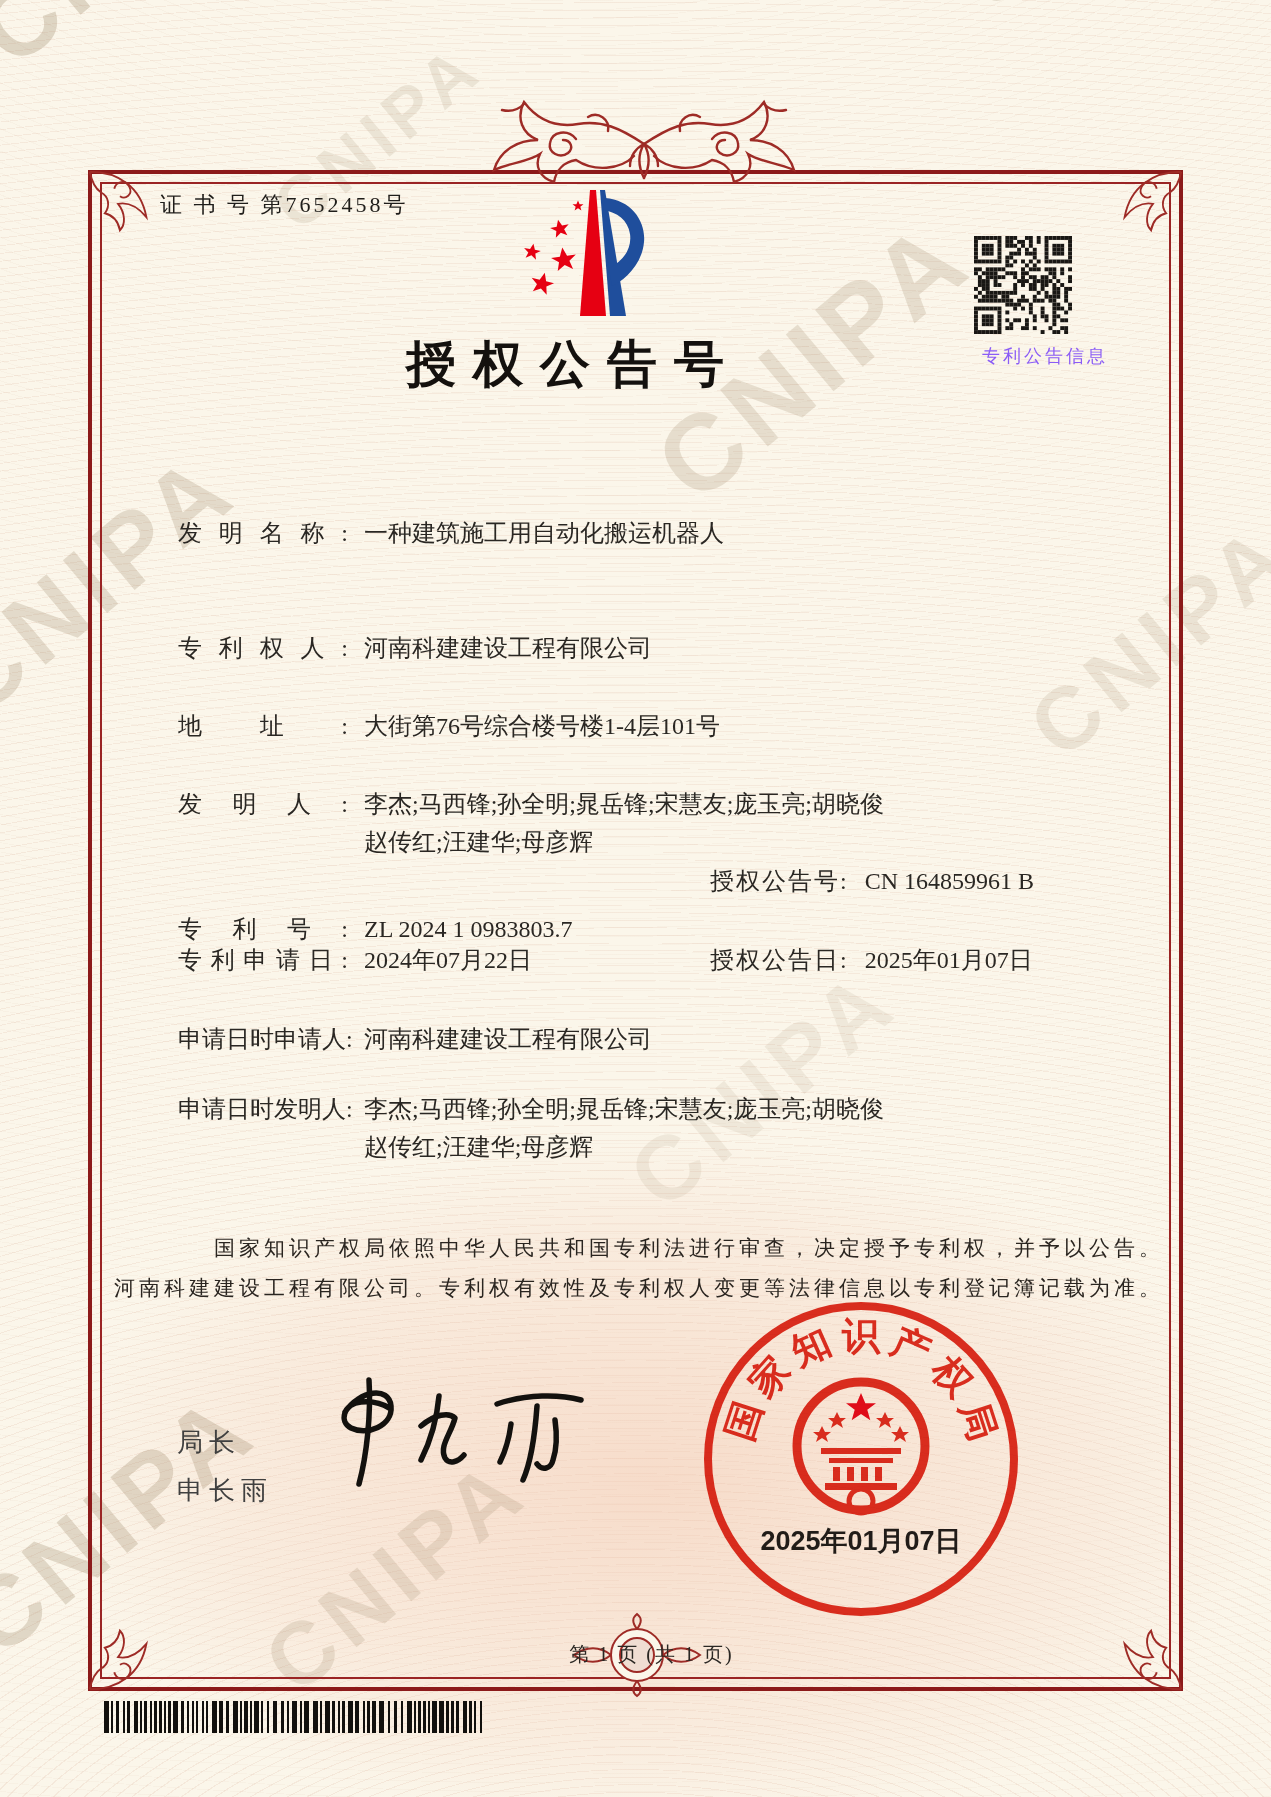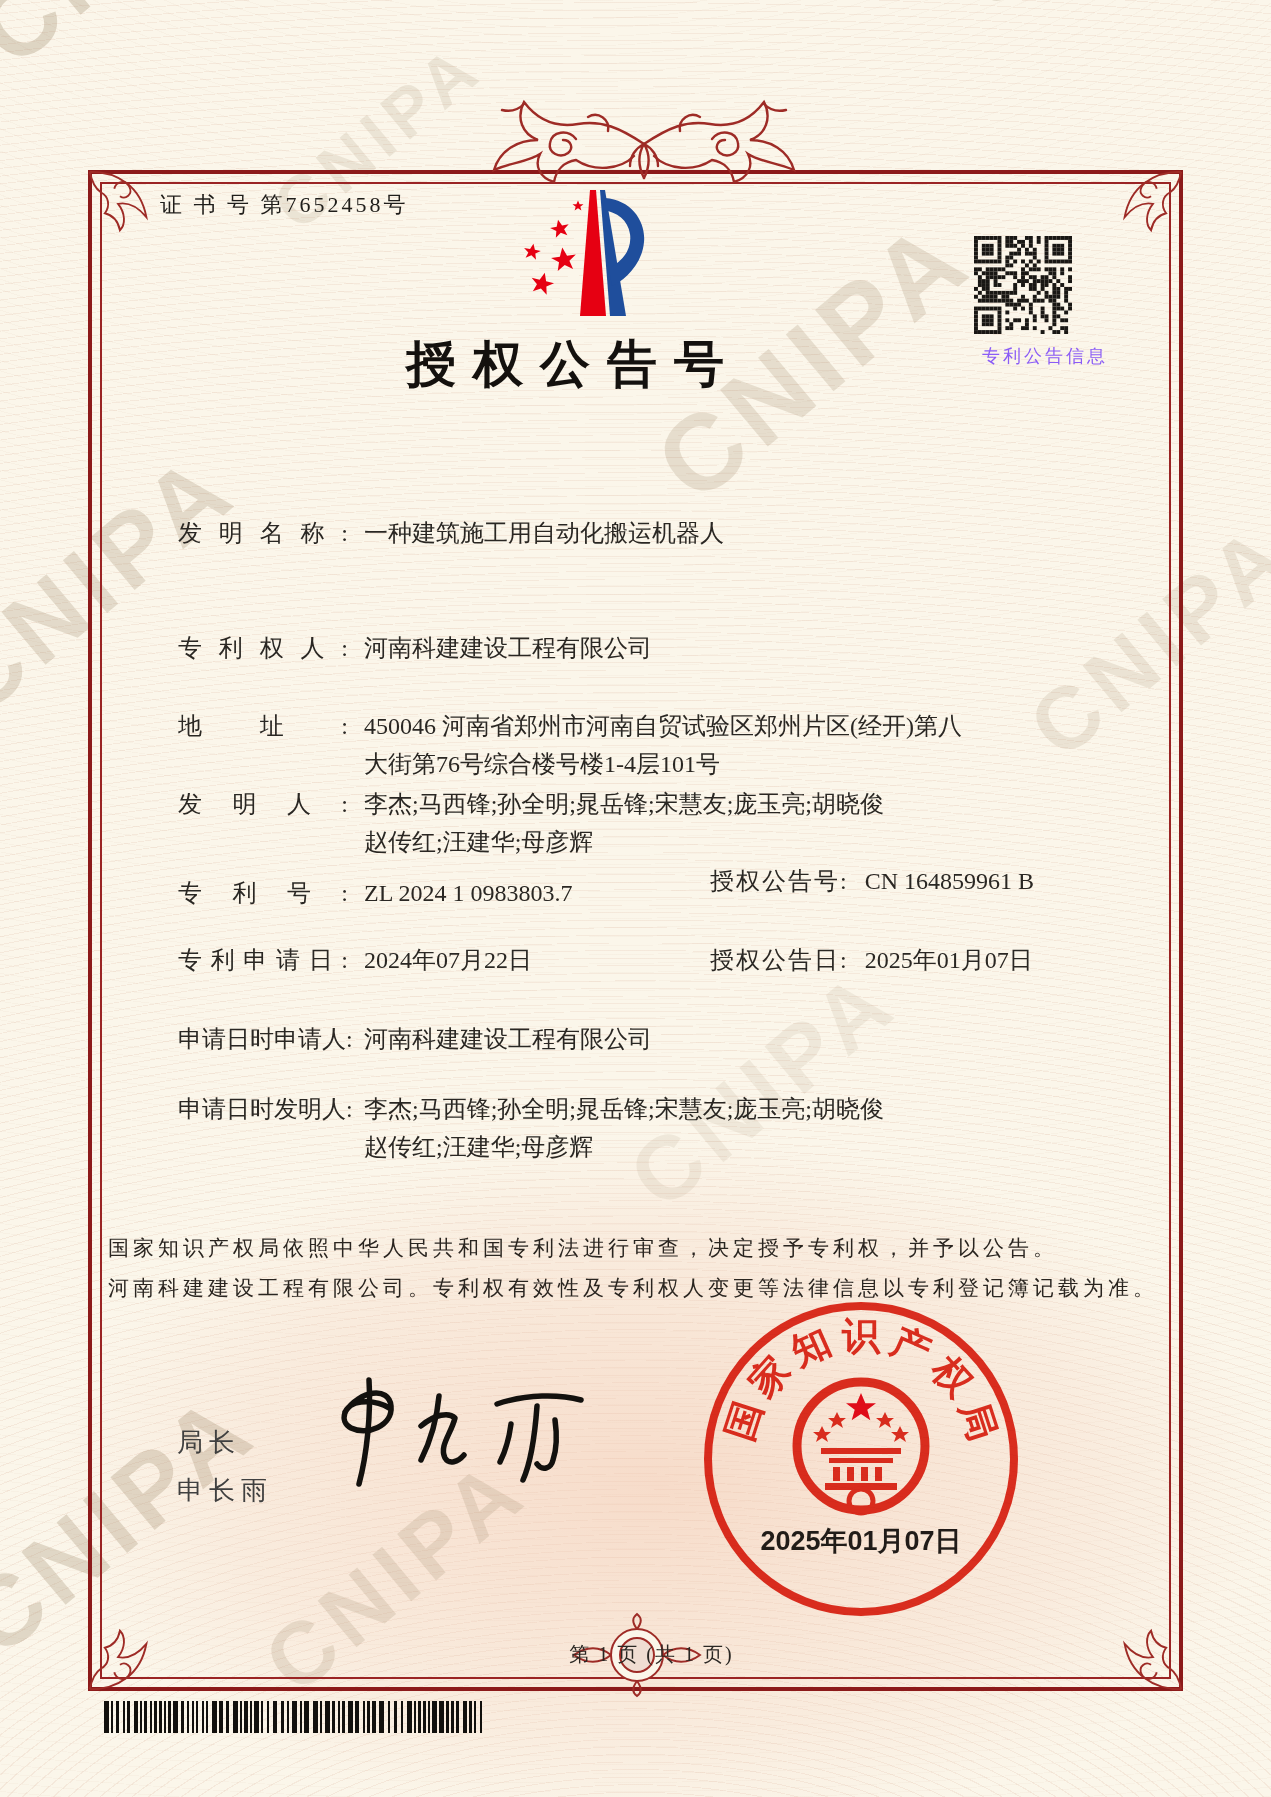--- a/index.html
+++ b/index.html
@@ -31,21 +31,21 @@
   .qr{position:absolute; left:974px; top:236px; width:98px; height:98px;}
   .qr-label{position:absolute; left:942px; top:344px; width:166px; text-align:right;
     font-size:18px; letter-spacing:3px; color:#8b5cf6;}
   .title{position:absolute; left:0px; top:331px; width:1130px; text-align:center;
     font-size:50px; font-weight:bold; letter-spacing:17px; padding-left:17px; color:#14110e; box-sizing:border-box;}
   .row{position:absolute; left:178px; font-size:24px; line-height:38px; color:#2a2723; white-space:nowrap;}
   .row .lab{display:inline-block; width:170px; text-align:justify; text-align-last:justify; vertical-align:top;}
   .row .val{display:inline-block; margin-left:10px; vertical-align:top; white-space:normal;}
   .row.right-col{left:710px;}
   .row.right-col .lab{width:auto; text-align:left; text-align-last:auto; letter-spacing:2px;}
-  .body-par{position:absolute; left:108px; width:1056px; text-align:left;
+  .body-par{position:absolute; left:108px; width:1056px; text-align:right;
     font-size:21px; letter-spacing:4px; color:#2a2520; line-height:40px;}
   .sig-title{position:absolute; left:177px; font-size:26px; letter-spacing:6px; color:#404040;
     font-family:Liberation Mono, monospace;}
   .sig-svg{position:absolute; left:315px; top:1372px; width:290px; height:124px;}
   .seal{position:absolute; left:698px; top:1296px; width:326px; height:326px; opacity:.95; mix-blend-mode:multiply;}
   .seal-ring-char{font-size:38px; font-weight:bold; fill:#de2617;
     font-family:"Liberation Serif","DejaVu Serif",serif; text-anchor:middle; dominant-baseline:middle;}
   .seal-date{font-size:27px; fill:#161310; font-family:"Liberation Sans","DejaVu Sans",sans-serif; text-anchor:middle; font-weight:bold;}
   .footer{position:absolute; left:0; top:1641px; width:1271px; text-align:center; font-size:20px; letter-spacing:2px; color:#2a2723;padding-left:16px;}
   .barcode{position:absolute; left:104px; top:1701px; width:386px; height:32px;}
@@ -465,34 +465,33 @@
   </div>
 
   <div class="row" style="top:514px">
     <span class="lab">发明名称:</span>
     <span class="val">一种建筑施工用自动化搬运机器人</span>
   </div>
 
   <div class="row" style="top:707px">
     <span class="lab">地址:</span>
     <span class="val">
-      <div>450046 河南省郑州市河南自贸试验区郑州片区(经开)第八</div>
       <div>大街第76号综合楼号楼1-4层101号</div>
     </span>
   </div>
 
   <div class="row" style="top:785px">
     <span class="lab">发明人:</span>
     <span class="val">
       <div>李杰;马西锋;孙全明;晁岳锋;宋慧友;庞玉亮;胡晓俊</div>
       <div>赵传红;汪建华;母彦辉</div>
     </span>
   </div>
 
-  <div class="row" style="top:874px">
+  <div class="row" style="top:910px">
     <span class="lab">专利号:</span>
     <span class="val">ZL 2024 1 0983803.7</span>
   </div>
   <div class="row right-col" style="top:862px">
     <span class="lab">授权公告号:</span>
     <span class="val">CN 164859961 B</span>
   </div>
 
   <div class="row" style="top:941px">
     <span class="lab">专利申请日:</span>

